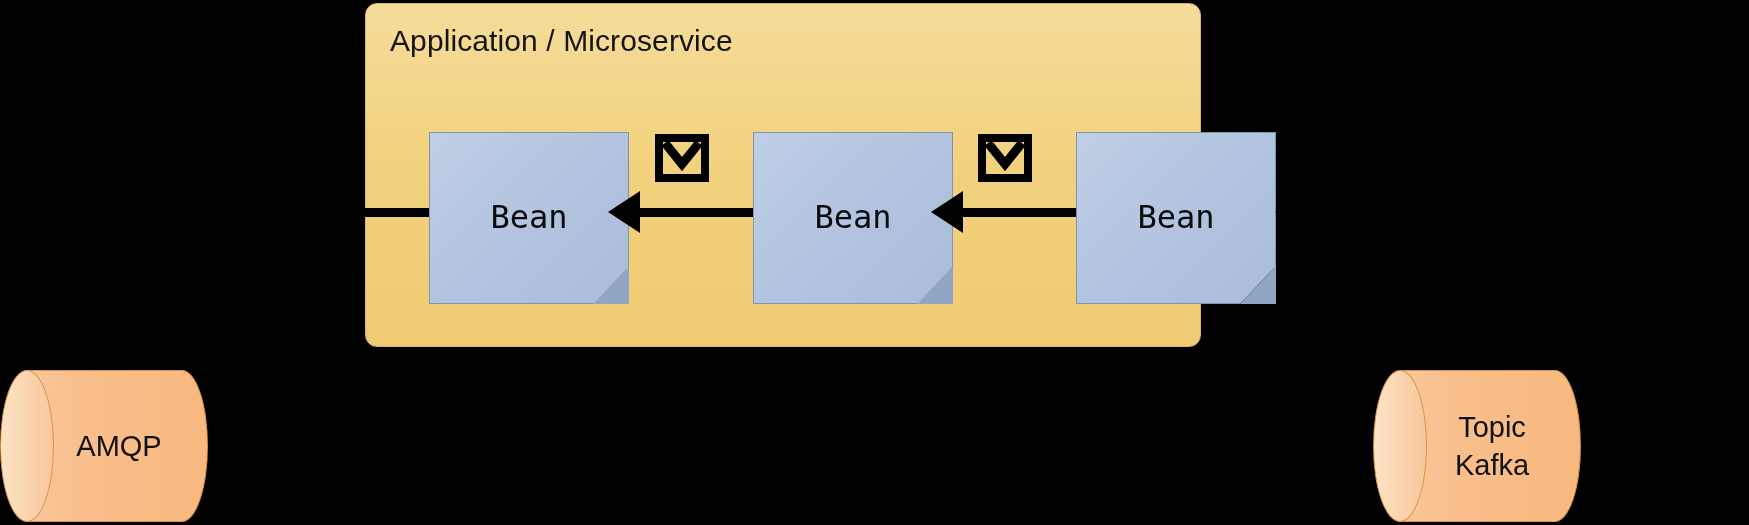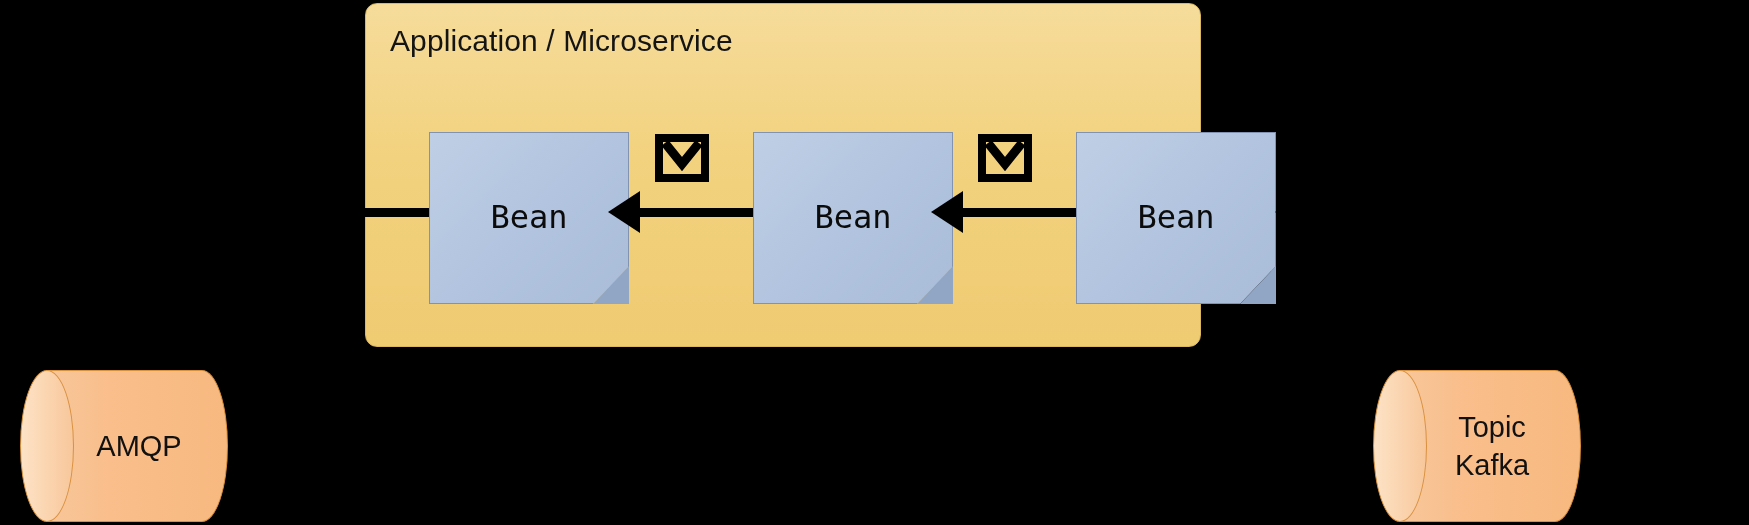--- a/index.html
+++ b/index.html
@@ -160,21 +160,21 @@
     display: flex;
     flex-direction: column;
     align-items: center;
     justify-content: center;
     gap: 2px;
     font-size: 29px;
     color: #111111;
     line-height: 1.25;
     text-align: center;
   }
-  .cyl-amqp { left: 0px; margin-left: 20px; }
+  .cyl-amqp { left: 0px; }
   .cyl-kafka { left: 1373px; }
 </style>
 </head>
 <body>
 
 <div id="canvas">
 
   <div class="app-container">
     <div class="app-title">Application / Microservice</div>
 

